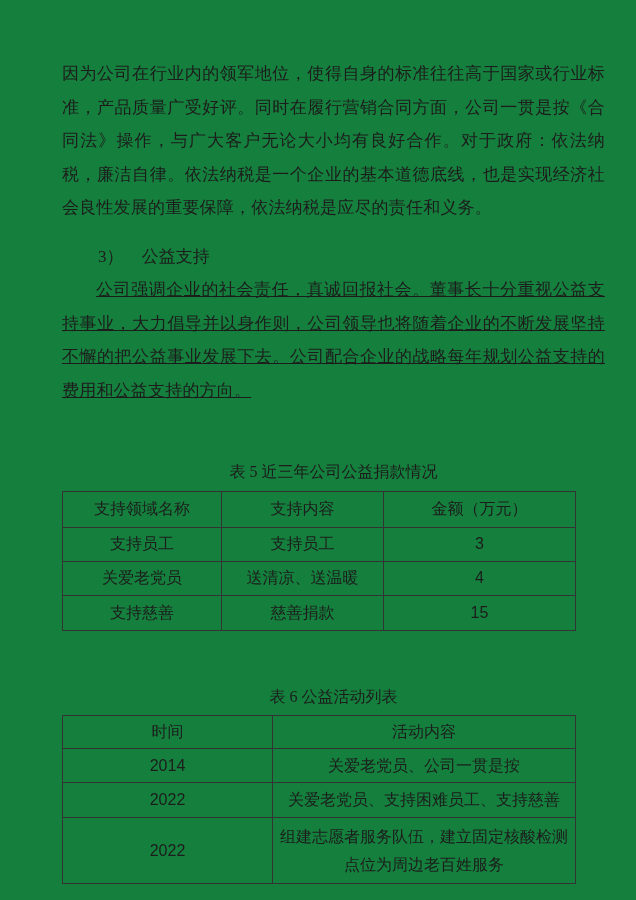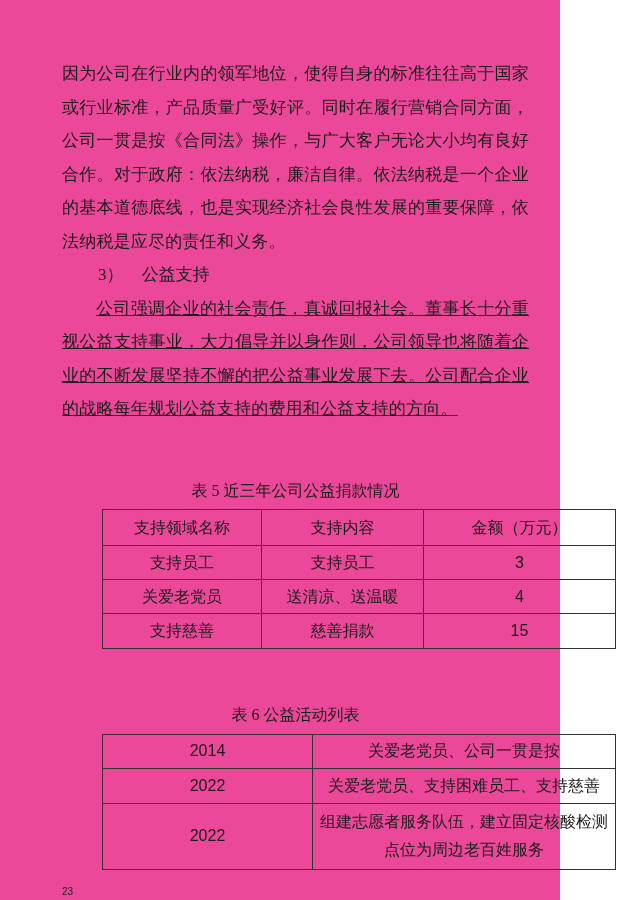--- a/index.html
+++ b/index.html
@@ -4,52 +4,52 @@
 <style>
   * { margin: 0; padding: 0; box-sizing: border-box; }
   html, body { background: #ffffff; }
   body {
     width: 636px; height: 900px;
     font-family: "Liberation Serif", "DejaVu Serif", serif;
     color: #1c1c1c;
     overflow: hidden;
   }
   .page {
-    width: 560px; height: 900px;
+    width: 636px; height: 900px;
     padding: 57px 31px 0 62px;
-    background: #ec4899;
+    background: #15803d;
     position: relative;
   }
   .para {
     font-size: 17px;
     line-height: 33.5px;
     text-align: justify;
     text-justify: inter-character;
     letter-spacing: 0.2px;
   }
   .para.indent { text-indent: 34px; text-decoration: underline; }
   .heading {
     font-size: 17px;
     line-height: 33.5px;
     padding-left: 36px;
+    margin-top: 15px;
   }
   .heading .h-num { margin-right: 14px; }
   .tbl-title {
     font-size: 16px;
     line-height: 33.5px;
     text-align: center;
     margin-top: 48px;
   }
   .tbl-title-6 { margin-top: 49px; }
   table.tbl {
     border-collapse: collapse;
     table-layout: fixed;
     width: 513px;
     margin-top: 2px;
-    margin-left: 40px;
   }
   table.tbl td {
     border: 1.4px solid #333333;
     text-align: center;
     vertical-align: middle;
     font-size: 16px;
     line-height: 28px;
     padding: 2px 6px;
   }
   td.num {
@@ -112,20 +112,24 @@
   </table>
 
   <div class="tbl-title tbl-title-6">表 6 公益活动列表</div>
 
   <table class="tbl">
     <colgroup>
       <col style="width:210px">
         <col style="width:303px">
     </colgroup>
     <tbody>
+      <tr style="height:33px">
+        <td>时间</td>
+        <td>活动内容</td>
+      </tr>
       <tr style="height:34px">
         <td class="num">2014</td>
         <td>关爱老党员、公司一贯是按</td>
       </tr>
       <tr style="height:35px">
         <td class="num">2022</td>
         <td>关爱老党员、支持困难员工、支持慈善</td>
       </tr>
       <tr style="height:66px">
         <td class="num">2022</td>

